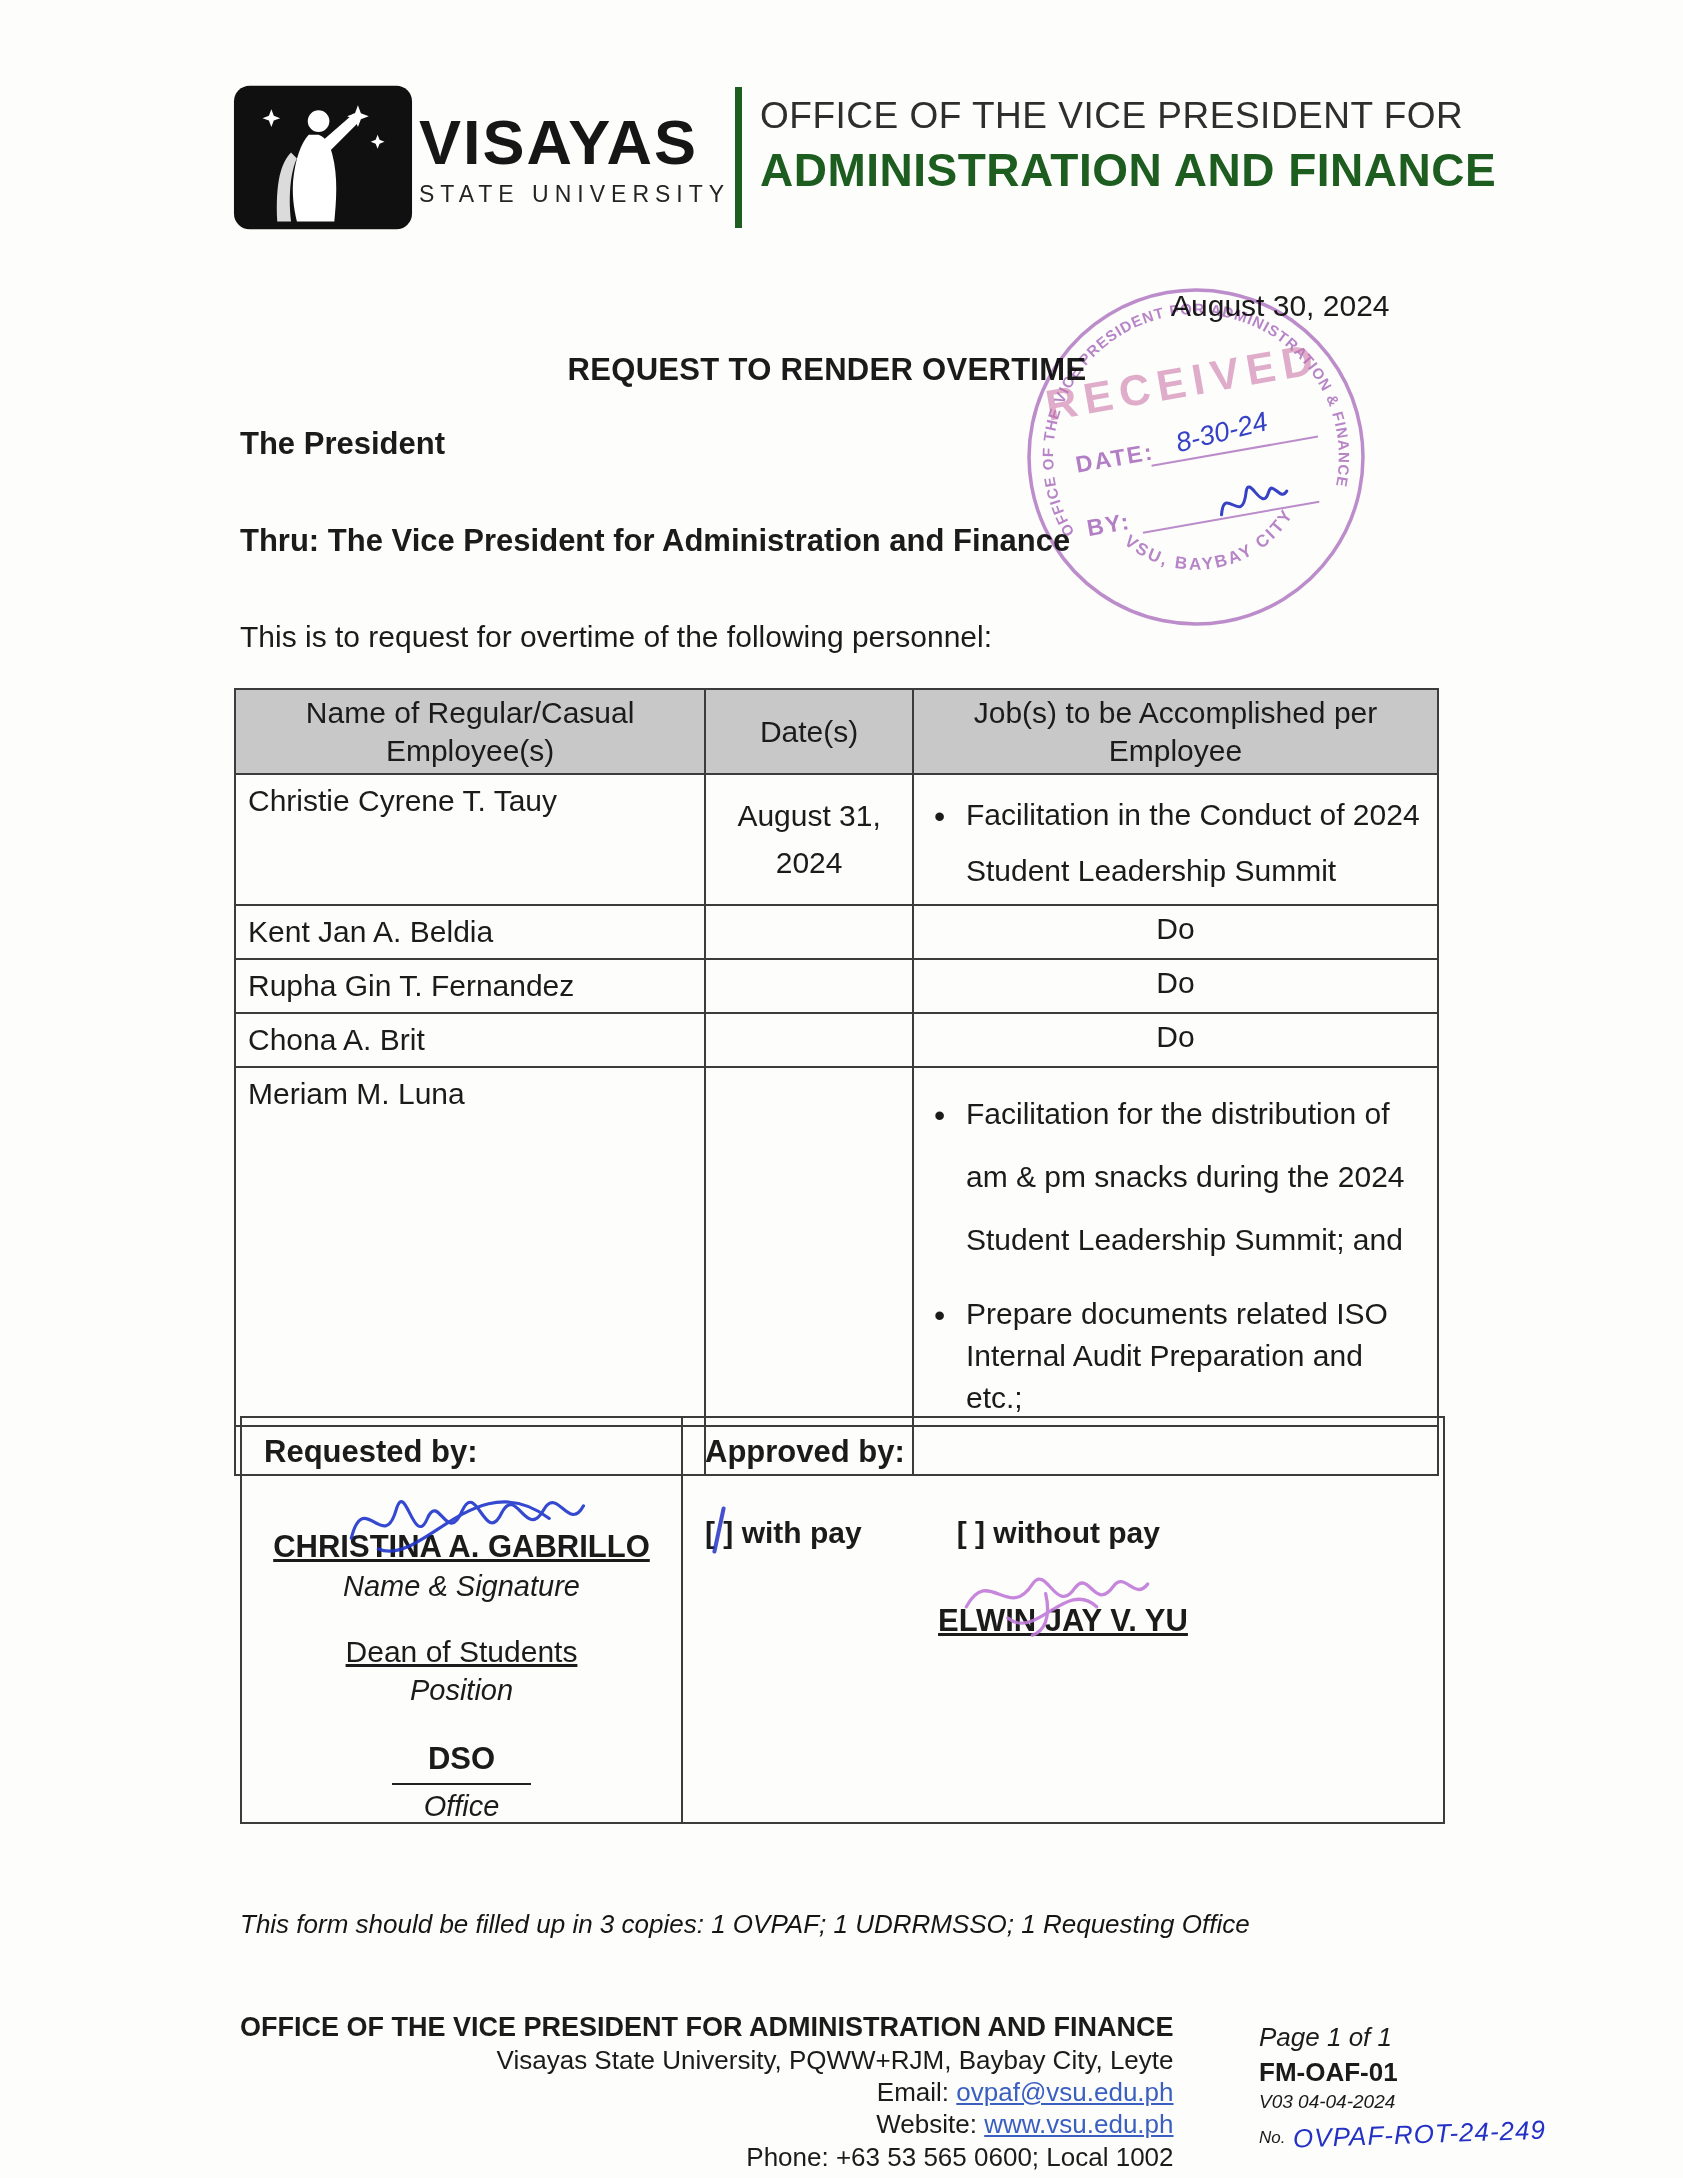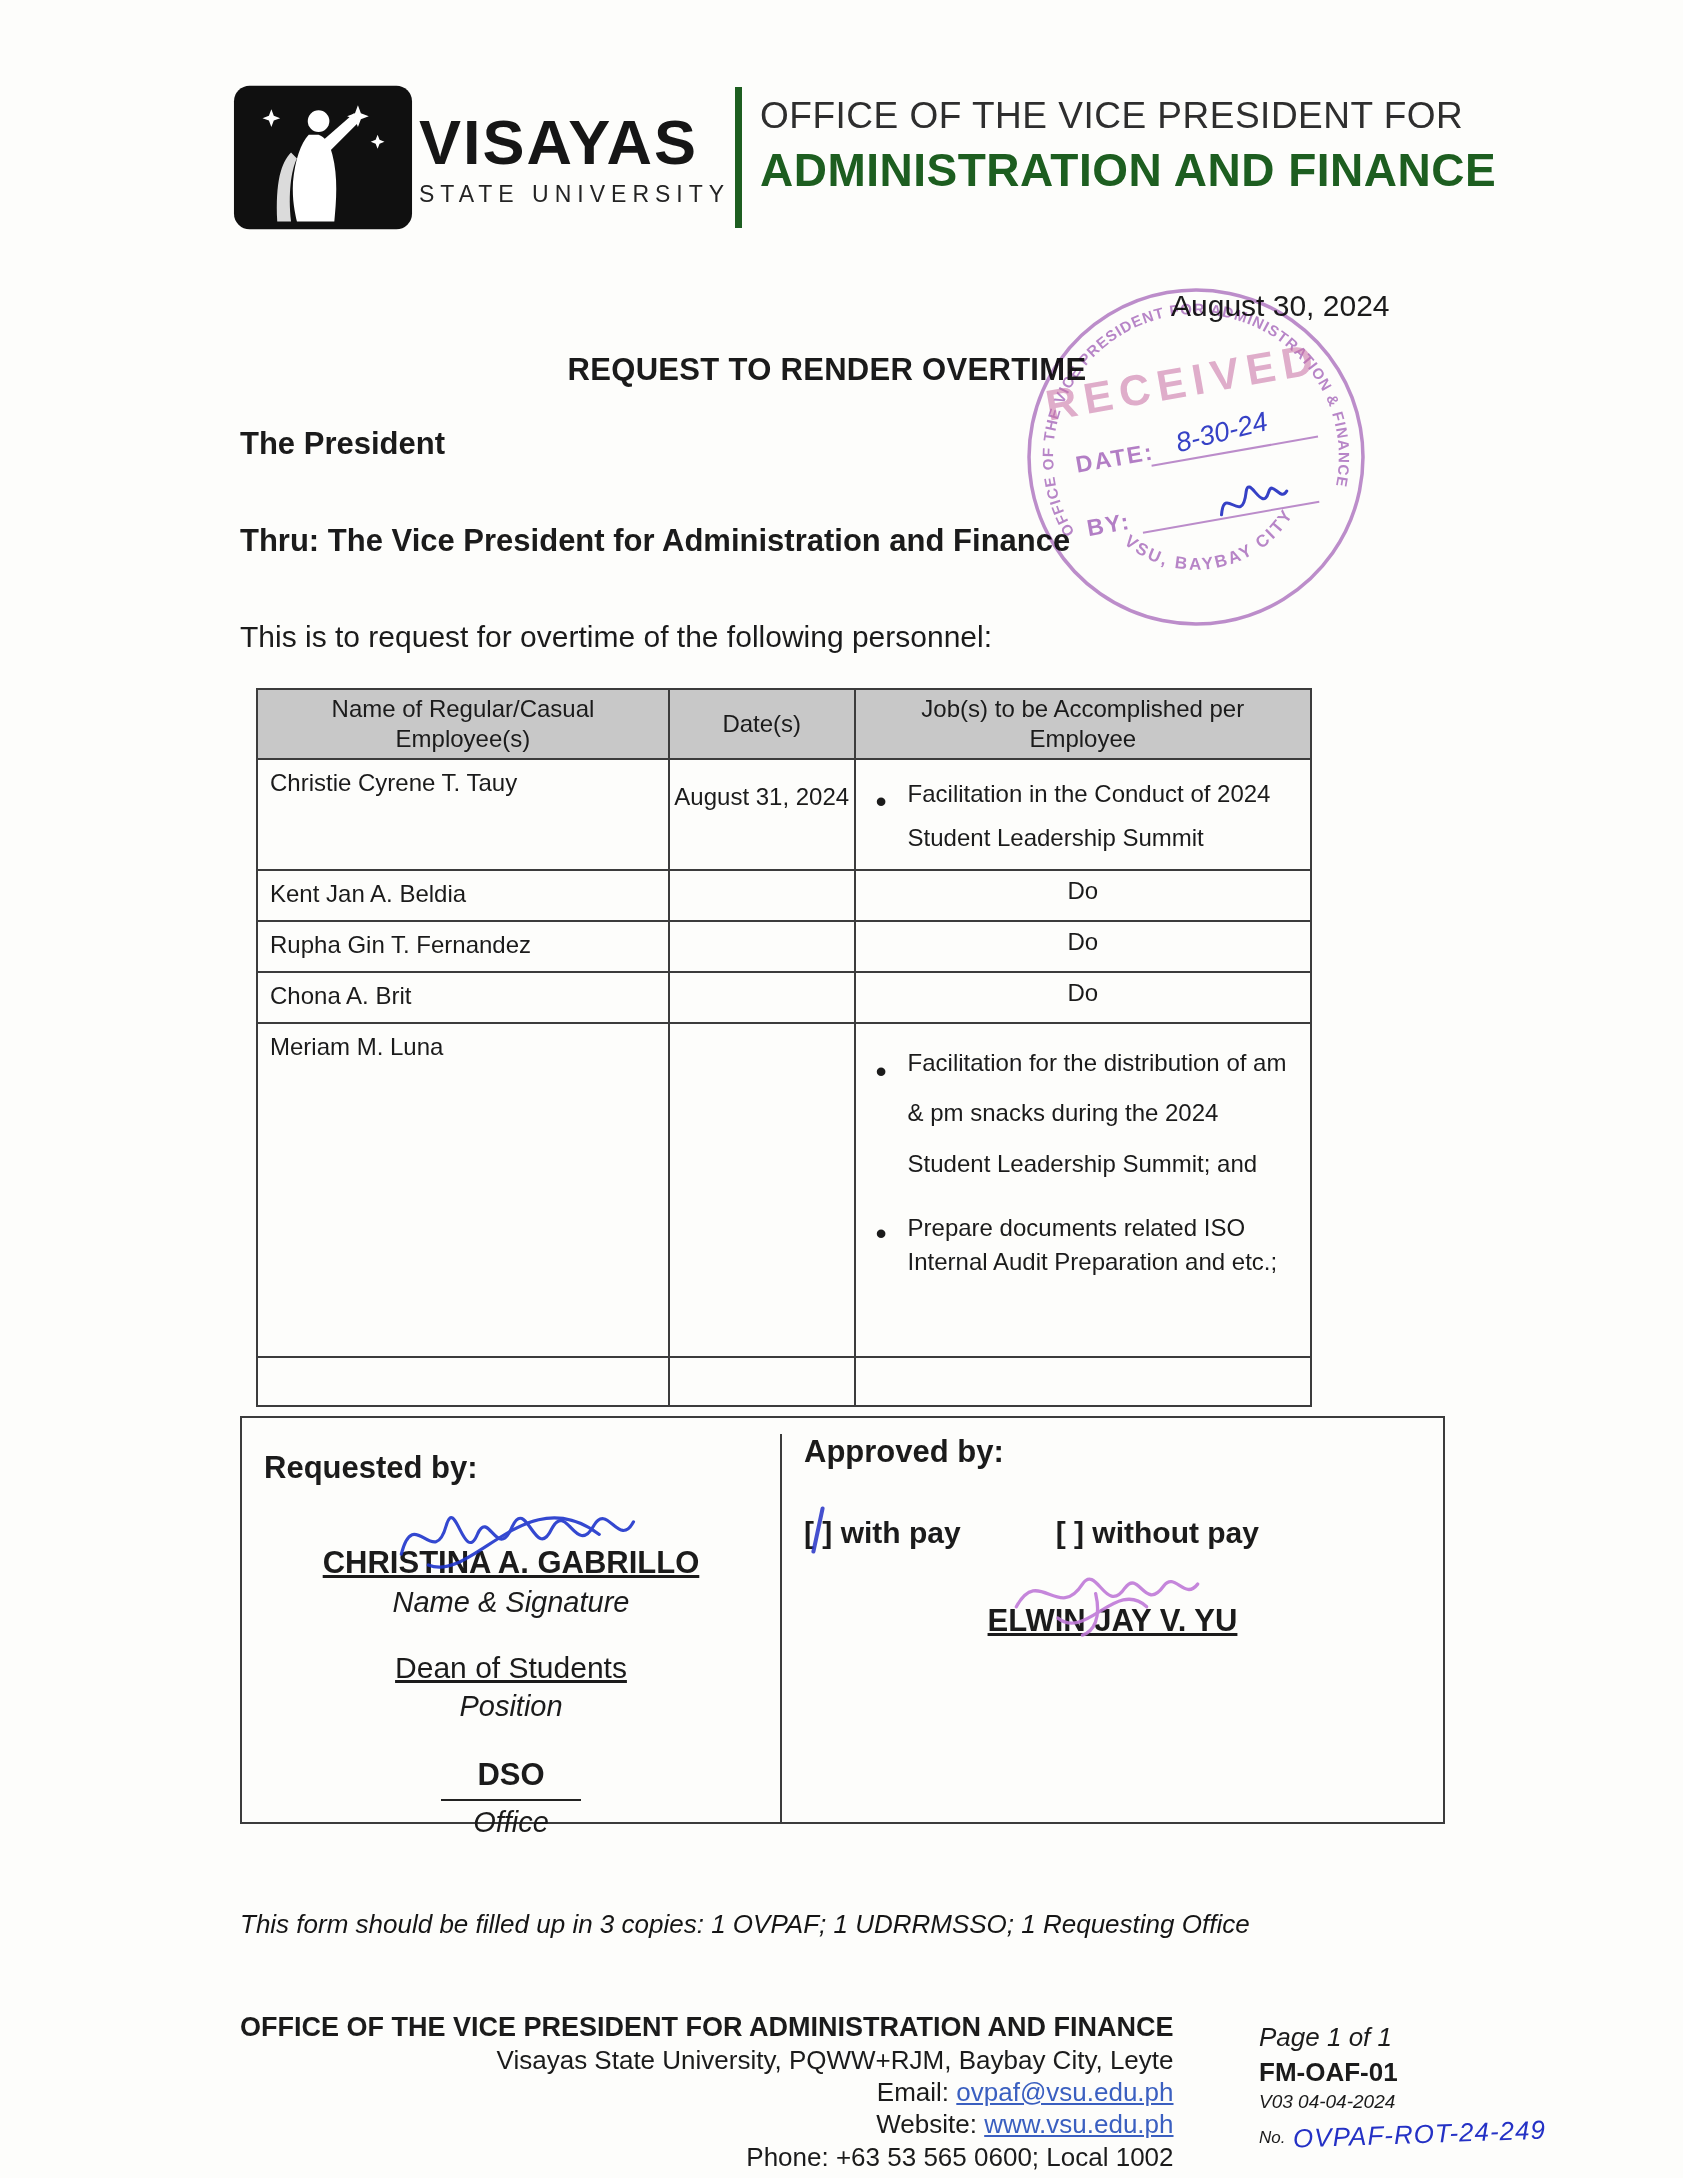--- a/index.html
+++ b/index.html
@@ -37,21 +37,21 @@
   .stamp-ring { fill:none; stroke-width:3.5; opacity:0.8; }
   .ring-text { stroke:none; font-weight:bold; font-size:15px; letter-spacing:1px; opacity:0.85; }
   .ring-text-bottom { font-size:17px; letter-spacing:2.5px; }
   .received-text { stroke:none; fill:#c4619e; font-size:43px; font-weight:bold; letter-spacing:7px; opacity:0.55; }
   .stamp-label { stroke:none; font-size:23px; font-weight:bold; letter-spacing:2px; opacity:0.9; }
   .stamp-line { stroke-width:2; opacity:0.8; }
   .stamp-hand { stroke:none; fill:var(--ink-blue,#2431c5); font-size:27px; font-style:italic; }
   .by-sign { stroke:var(--ink-blue,#2431c5); fill:none; stroke-width:3; stroke-linecap:round; }
 
   
-  .main-table { position:absolute; left:256px; top:688px; width:1056px; border-collapse:collapse; font-size:24px; }
+  .main-table { position:absolute; left:234px; top:688px; width:1205px; border-collapse:collapse; font-size:30px; }
   .main-table th, .main-table td { border:2px solid #3c3c3c; }
   .main-table th {
     background:var(--header-gray,#c8c8c8);
     font-weight:normal; text-align:center; vertical-align:middle;
     height:66px; line-height:1.25; padding:4px 10px;
   }
   .col-name { width:471px; }
   .col-dates { width:208px; }
   .col-jobs { width:526px; }
   .cell-name { vertical-align:top; text-align:left; padding:9px 12px; }
@@ -65,21 +65,21 @@
   .jobs-mixed li.loose { line-height:2.1; margin-bottom:8px; padding-top:6px; }
   .jobs-mixed li.tight { line-height:1.4; margin-top:22px; }
   .row-r1 td { height:111px; }
   .row-do td { height:51px; }
   .row-r5 td { height:334px; }
   .row-empty td { height:49px; }
 
   
   .sig-box { position:absolute; left:240px; top:1416px; width:1205px; height:408px; border:2px solid #3c3c3c; display:flex; background:transparent; }
   .sig-col { padding:16px 22px; }
-  .sig-left { width:540px; border-right:2px solid #3c3c3c; text-align:center;margin-top:16px; }
+  .sig-left { width:441px; border-right:2px solid #3c3c3c; text-align:center; }
   .sig-right { flex:1; text-align:center; }
   .sig-label { text-align:left; font-size:31px; font-weight:bold; }
   .sig-script { display:block; margin:0 auto; }
   .sig-script.blue { width:297px; height:99px; margin-top:-2px; margin-bottom:-38px; transform:translateX(14px); }
   .sig-script.purple { width:218px; height:85px; margin-top:2px; margin-bottom:-34px; transform:translateX(-6px); }
   .sig-name { font-size:31px; font-weight:bold; text-decoration:underline; }
   .sig-caption { font-size:29px; font-style:italic; margin-top:5px; }
   .sig-position { font-size:30px; text-decoration:underline; margin-top:32px; }
   .sig-office { font-size:31px; font-weight:bold; margin-top:34px; }
   .sig-office .u-wide { border-bottom:2px solid #222; padding:0 36px 6px; display:inline-block; }

